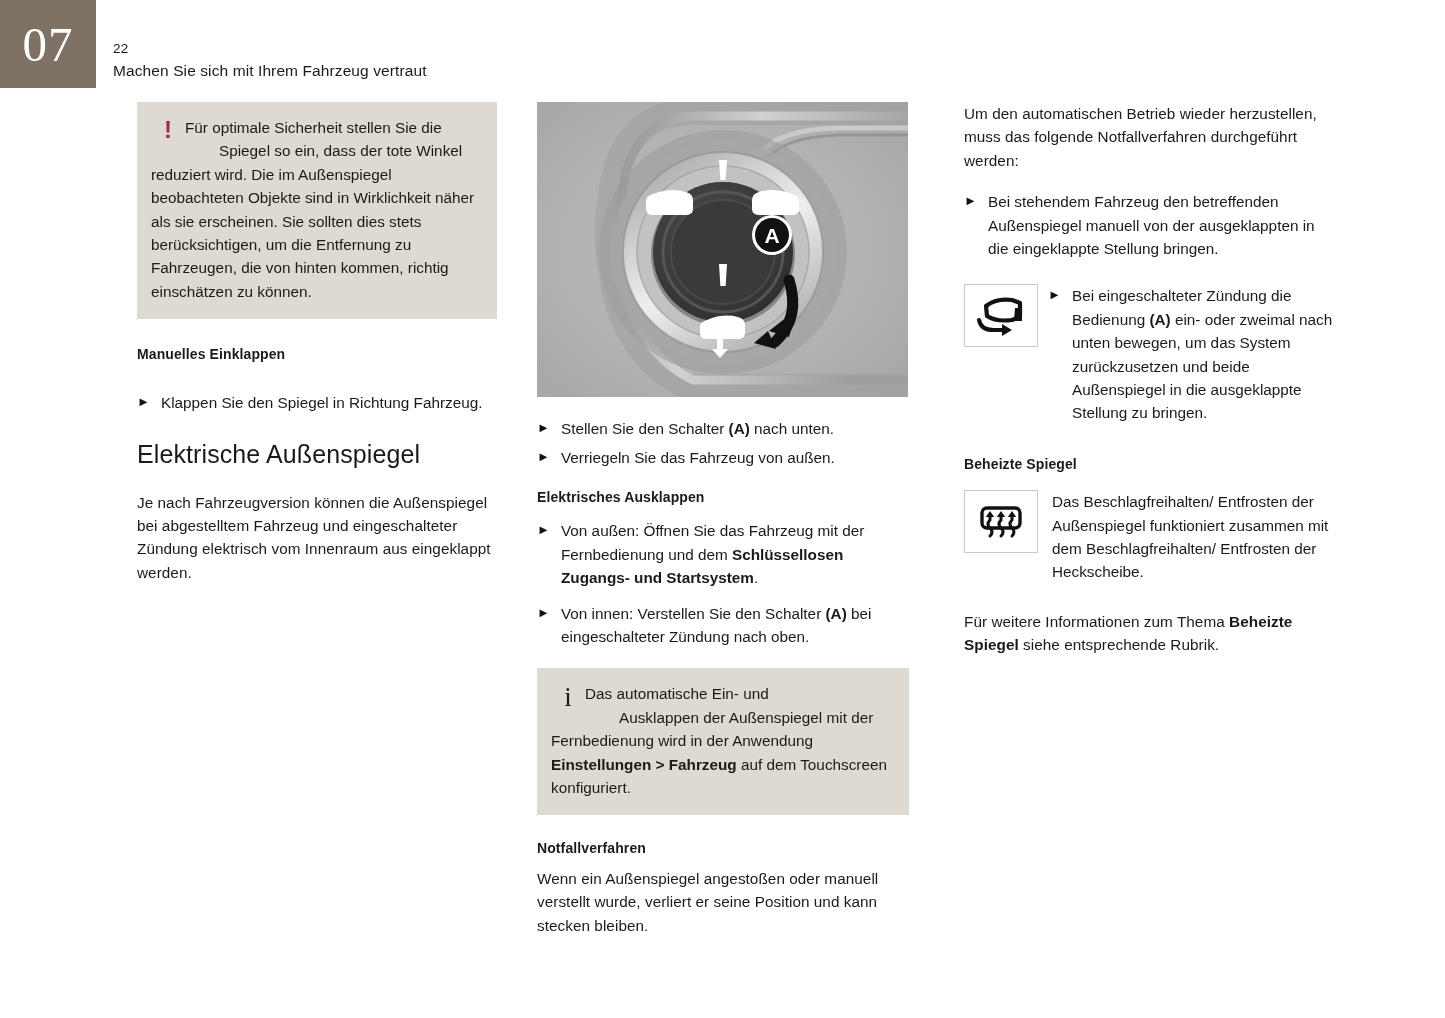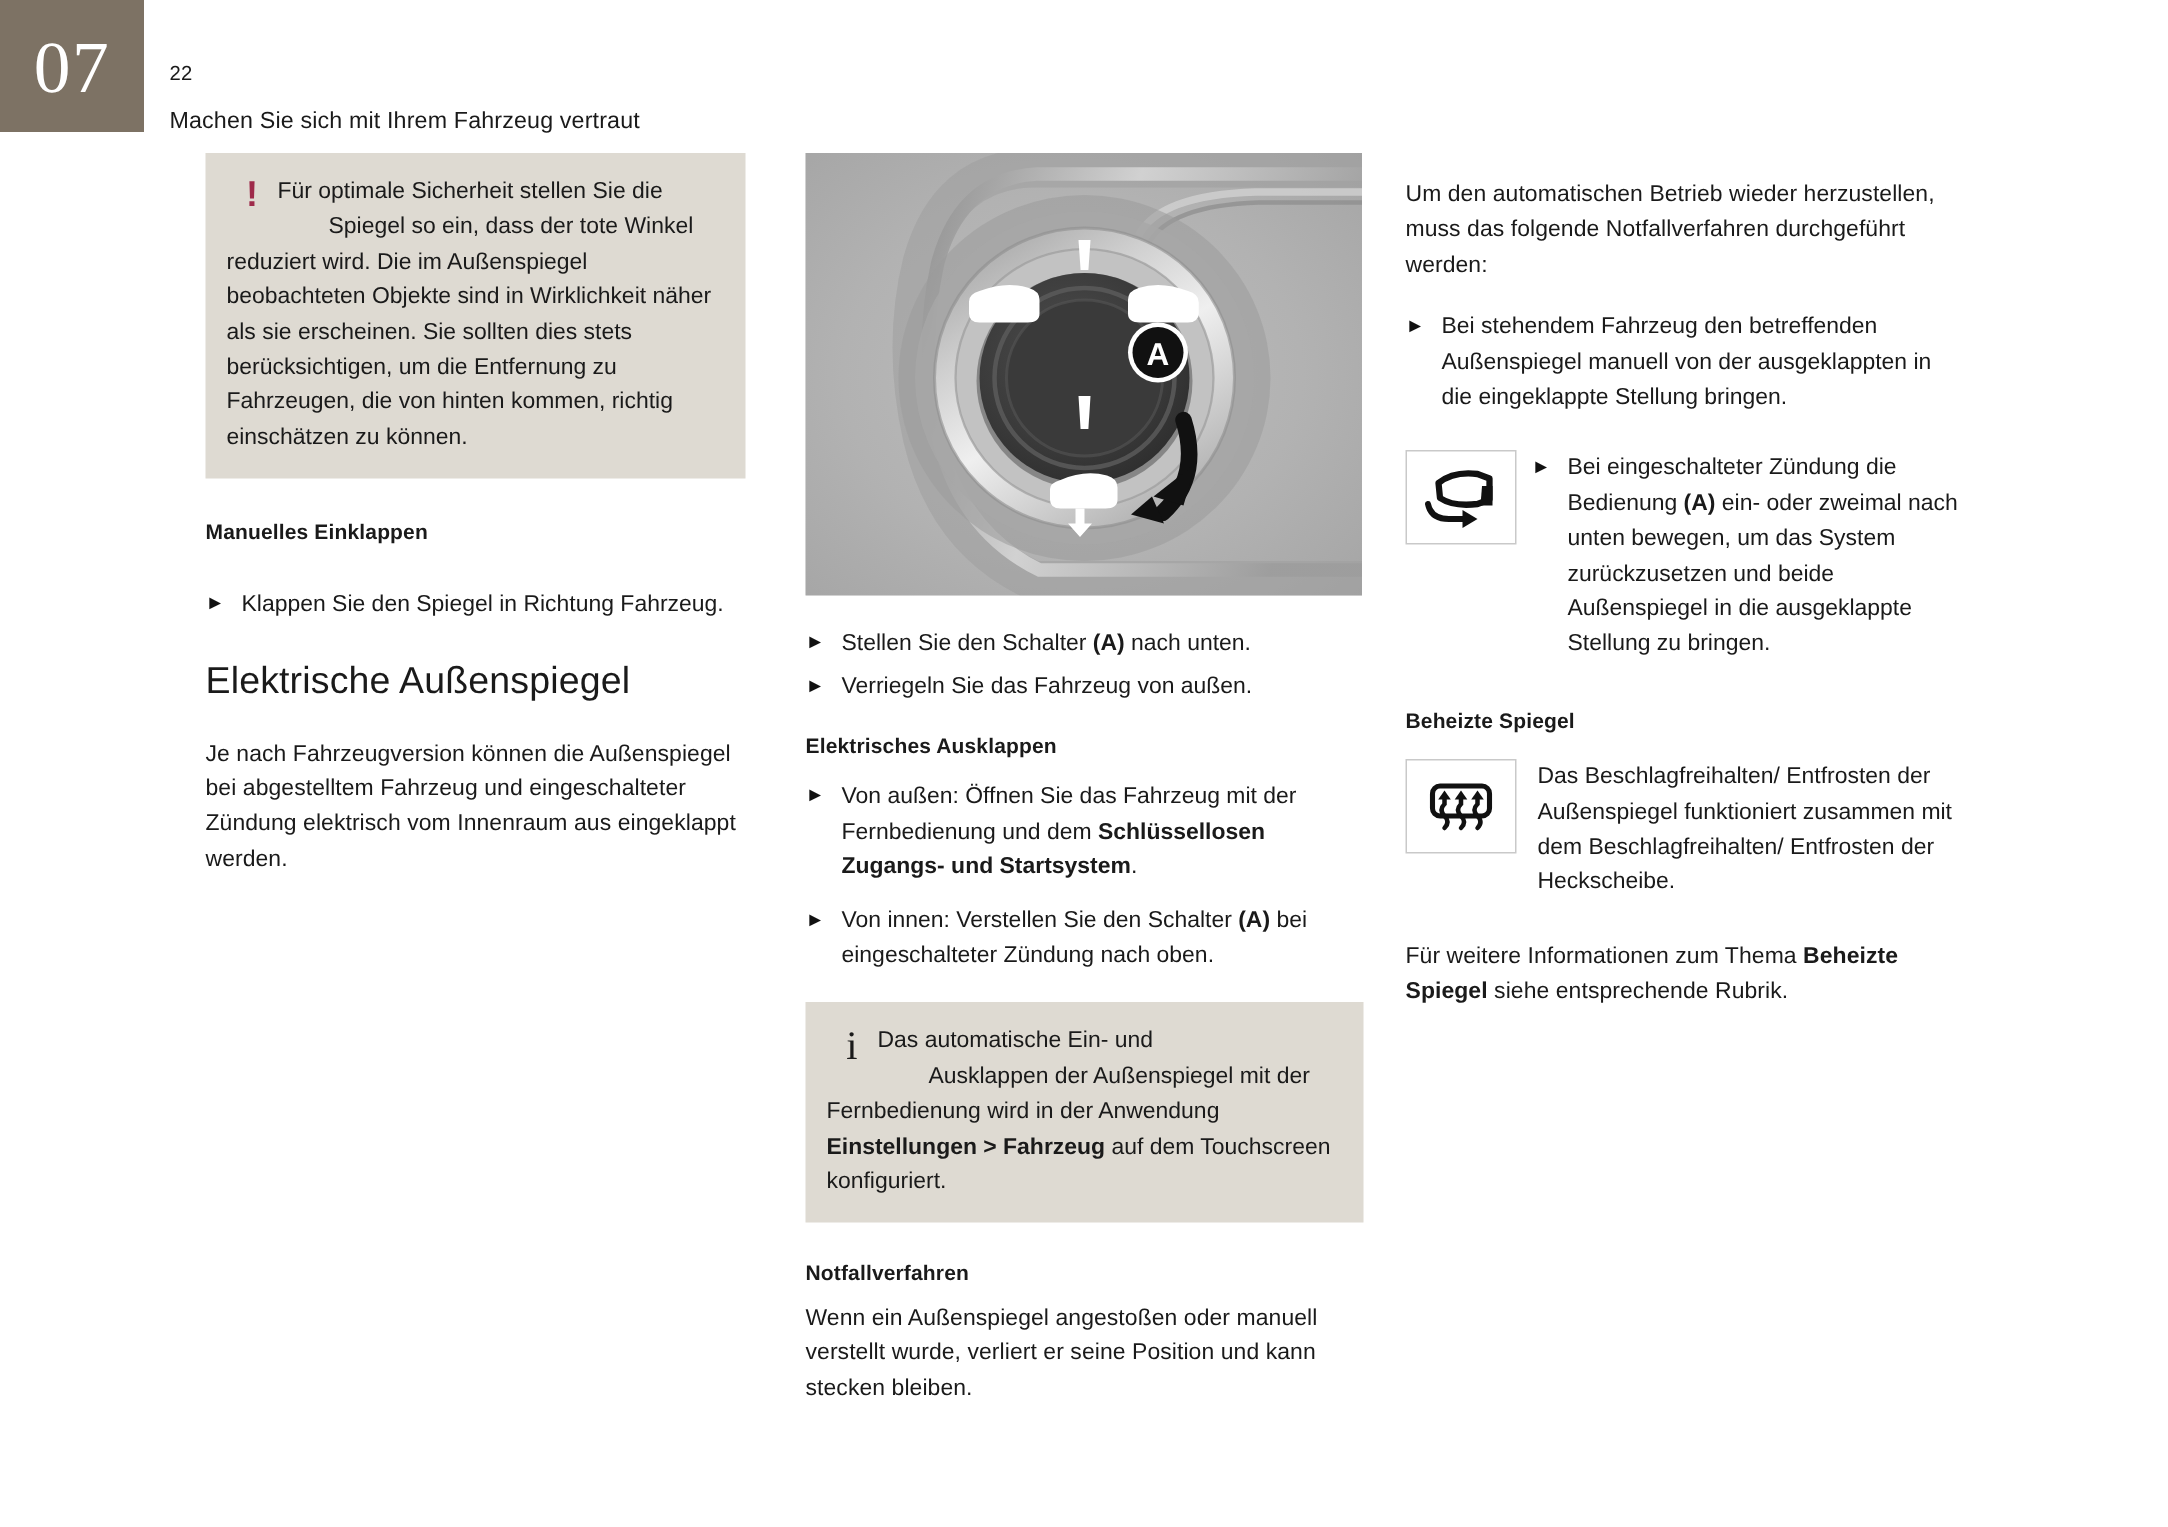--- a/index.html
+++ b/index.html
@@ -44,31 +44,31 @@
     font-size: 13.5px;
     font-weight: normal;
     letter-spacing: 0.2px;
     line-height: 1.35;
   }
   .section-title {
     font-size: 15.5px;
     font-weight: normal;
     letter-spacing: 0.1px;
     line-height: 1.45;
-    margin-top: 12px;
+    margin-top: 2px;
   }
 
   
   .col {
     position: absolute;
     top: 102px;
   }
   .col-1 { left: 137px;  width: 360px; }
   .col-2 { left: 537px;  width: 372px; }
-  .col-3 { left: 937px;  width: 375px; margin-top: 16px; }
+  .col-3 { left: 964px;  width: 375px; }
 
   p, .para {
     margin: 0 0 0 0;
     font-size: 15.3px;
     line-height: 1.53;
     letter-spacing: 0.05px;
   }
 
   h3.sub {
     margin: 0;

